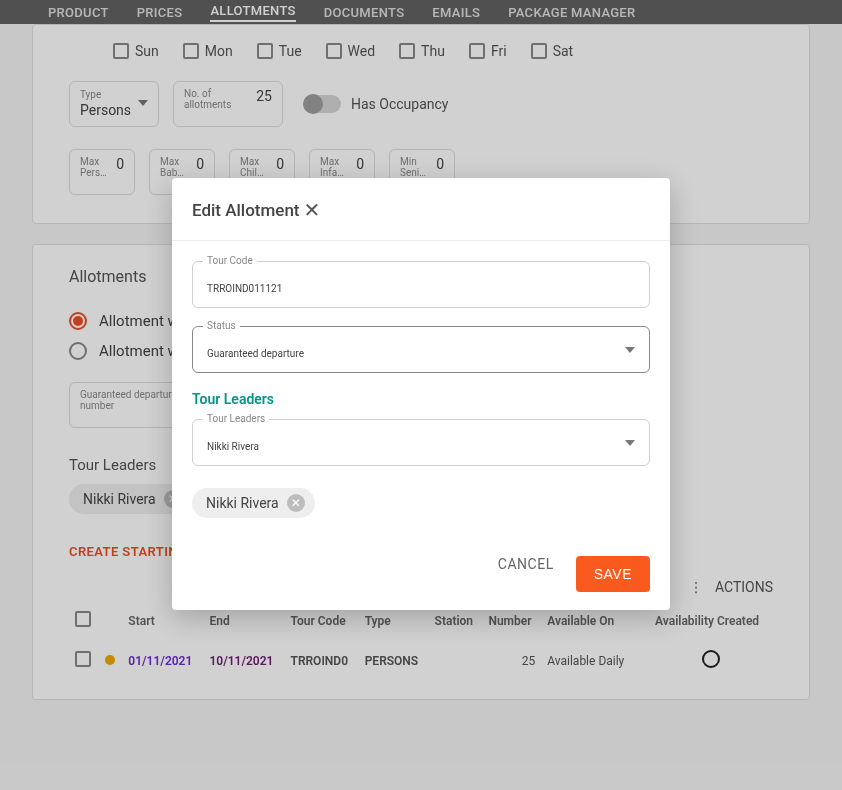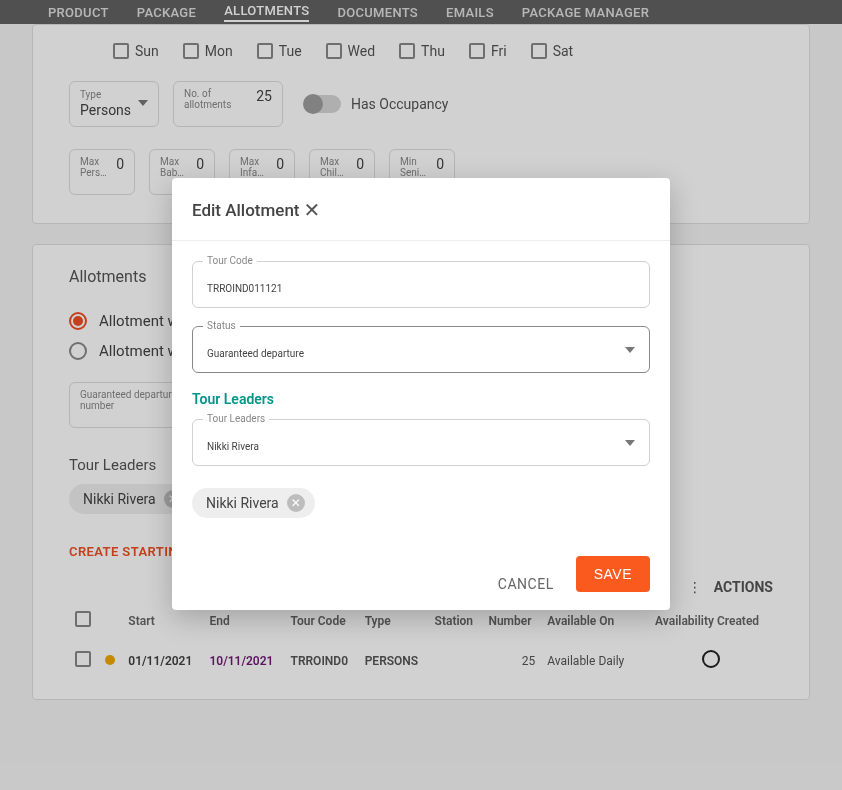--- a/index.html
+++ b/index.html
@@ -135,35 +135,35 @@
   .m-field.dark { border-color:#888; border-width:1.5px;}
   .m-field .flabel {
     position:absolute; top:-7px; left:10px; background:#fff; padding:0 4px;
     font-size:10px; color:#888;
   }
   .m-field .fval { font-size:10px; color:#444; }
   .m-field .dd { position:absolute; right:14px; top:50%; transform:translateY(-50%); }
   .teal-heading { color:#009688; font-weight:600; font-size:14px; margin: 4px 0 12px;}
   .modal-body .chip { background:#eee; }
   .modal-footer {
-    display:flex; justify-content:flex-end; align-items:flex-end;
+    display:flex; justify-content:flex-end; align-items:flex-start;
     gap: 22px; padding: 18px 20px;
   }
   .btn-text { color:#666; font-size:14px; letter-spacing:0.5px; cursor:pointer; }
   .btn-primary {
     background:#fb5a1e; color:#fff; font-size:14px; letter-spacing:0.5px;
     border:none; border-radius:4px; padding: 10px 18px; cursor:pointer;
   }
 </style>
 </head>
 <body>
 
 <div class="topnav" id="topnav">
     <span class="tab">PRODUCT</span>
-    <span class="tab">PACKAGE</span>
+    <span class="tab">PRICES</span>
     <span class="tab active">ALLOTMENTS</span>
     <span class="tab">DOCUMENTS</span>
     <span class="tab">EMAILS</span>
     <span class="tab">PACKAGE MANAGER</span>
   </div>
 
 <div class="page">
   <div class="card" style="padding-top:10px;">
     <div class="days-row" id="daysRow">
         <label class="check">
@@ -219,25 +219,25 @@
     <div class="row-fields" id="maxFieldsRow">
         <div class="field" style="width: 66px;">
           <div class="label">Max Pers…</div>
           <div class="value">0</div>
         </div>
         <div class="field" style="width: 66px;">
           <div class="label">Max Bab…</div>
           <div class="value">0</div>
         </div>
         <div class="field" style="width: 66px;">
+          <div class="label">Max Chil…</div>
+          <div class="value">0</div>
+        </div>
+        <div class="field" style="width: 66px;">
           <div class="label">Max Infa…</div>
-          <div class="value">0</div>
-        </div>
-        <div class="field" style="width: 66px;">
-          <div class="label">Max Chil…</div>
           <div class="value">0</div>
         </div>
         <div class="field" style="width: 66px;">
           <div class="label">Min Seni…</div>
           <div class="value">0</div>
         </div>
       </div>
   </div>
 
   <div class="card panel2">
@@ -281,21 +281,21 @@
       </div>
     </div>
 
     <div style="display:flex; gap:24px; margin-top:30px;">
       <span class="link-btn">CREATE STARTING DATES</span>
       <span class="link-btn">CRE</span>
     </div>
 
     <div class="actions-row" style="margin-top:20px;">
       <span style="letter-spacing:-2px;">⋮</span>
-      <span style="font-weight:700;text-align:right;">ACTIONS</span>
+      <span style="font-weight:400;text-align:right;">ACTIONS</span>
     </div>
 
     <table class="grid">
       <thead>
           <tr id="gridHead">
             <th><span class="check">
                 <span class="box"></span>
               </span></th>
             <th></th>
             <th>Start</th>
@@ -308,21 +308,21 @@
             <th></th>
             <th>Availability Created</th>
           </tr>
         </thead>
       <tbody>
         <tr>
           <td><span class="check">
                 <span class="box"></span>
               </span></td>
           <td><span class="bullet-amber"></span></td>
-          <td style="color:#404040;font-weight:600;">01/11/2021</td>
+          <td style="color:#6d28d9;font-weight:600;">01/11/2021</td>
           <td style="color:#701a75;font-weight:600;">10/11/2021</td>
           <td style="font-weight:600;">TRROIND0</td>
           <td style="font-weight:600;">PERSONS</td>
           <td></td>
           <td style="text-align:right;">25</td>
           <td>Available Daily</td>
           <td></td>
           <td style="text-align:center;"><span class="avail-circle"></span></td>
         </tr>
       </tbody>

